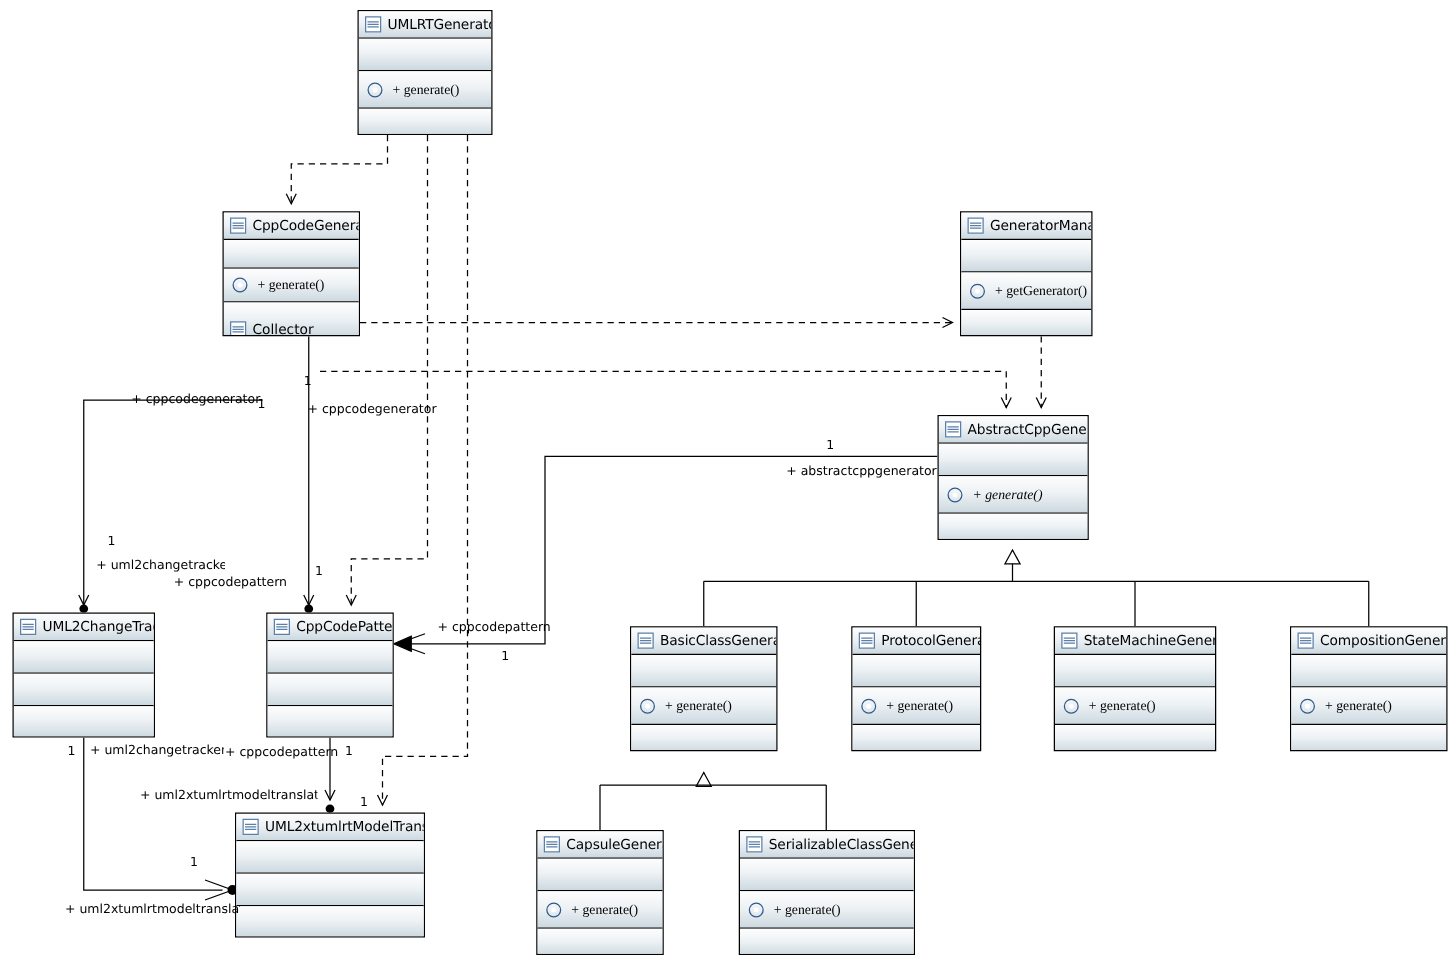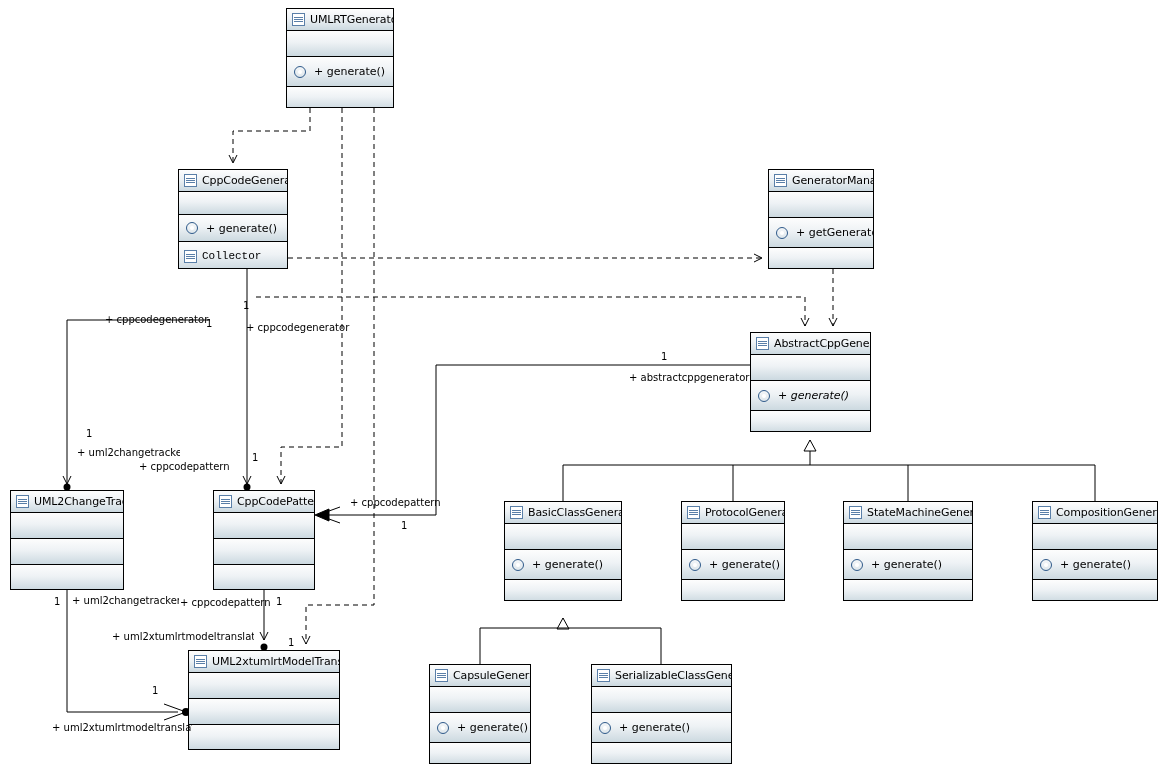--- a/index.html
+++ b/index.html
@@ -56,36 +56,36 @@
   }
   .attr-comp {
     height: 26px;
   }
   .op-comp {
     height: 30px;
     display: flex;
     align-items: center;
     padding-left: 7px;
     white-space: nowrap;
+    font-family: Liberation Serif, serif;
   }
   .op-text {
     font-size: 11px;
     color: #000000;
     margin-left: 8px;
   }
   .op-text.abstract {
     font-style: italic;
   }
   .nested-comp {
     height: 28px;
     display: flex;
-    align-items: center;
+    align-items: flex-end;
     padding-left: 5px;
     white-space: nowrap;
-    font-family: Liberation Mono, monospace;
   }
   .nested-text {
     font-size: 11px;
     color: #000000;
     margin-left: 5px;
   }
   .tail-comp {
     height: 22px;
   }
   

